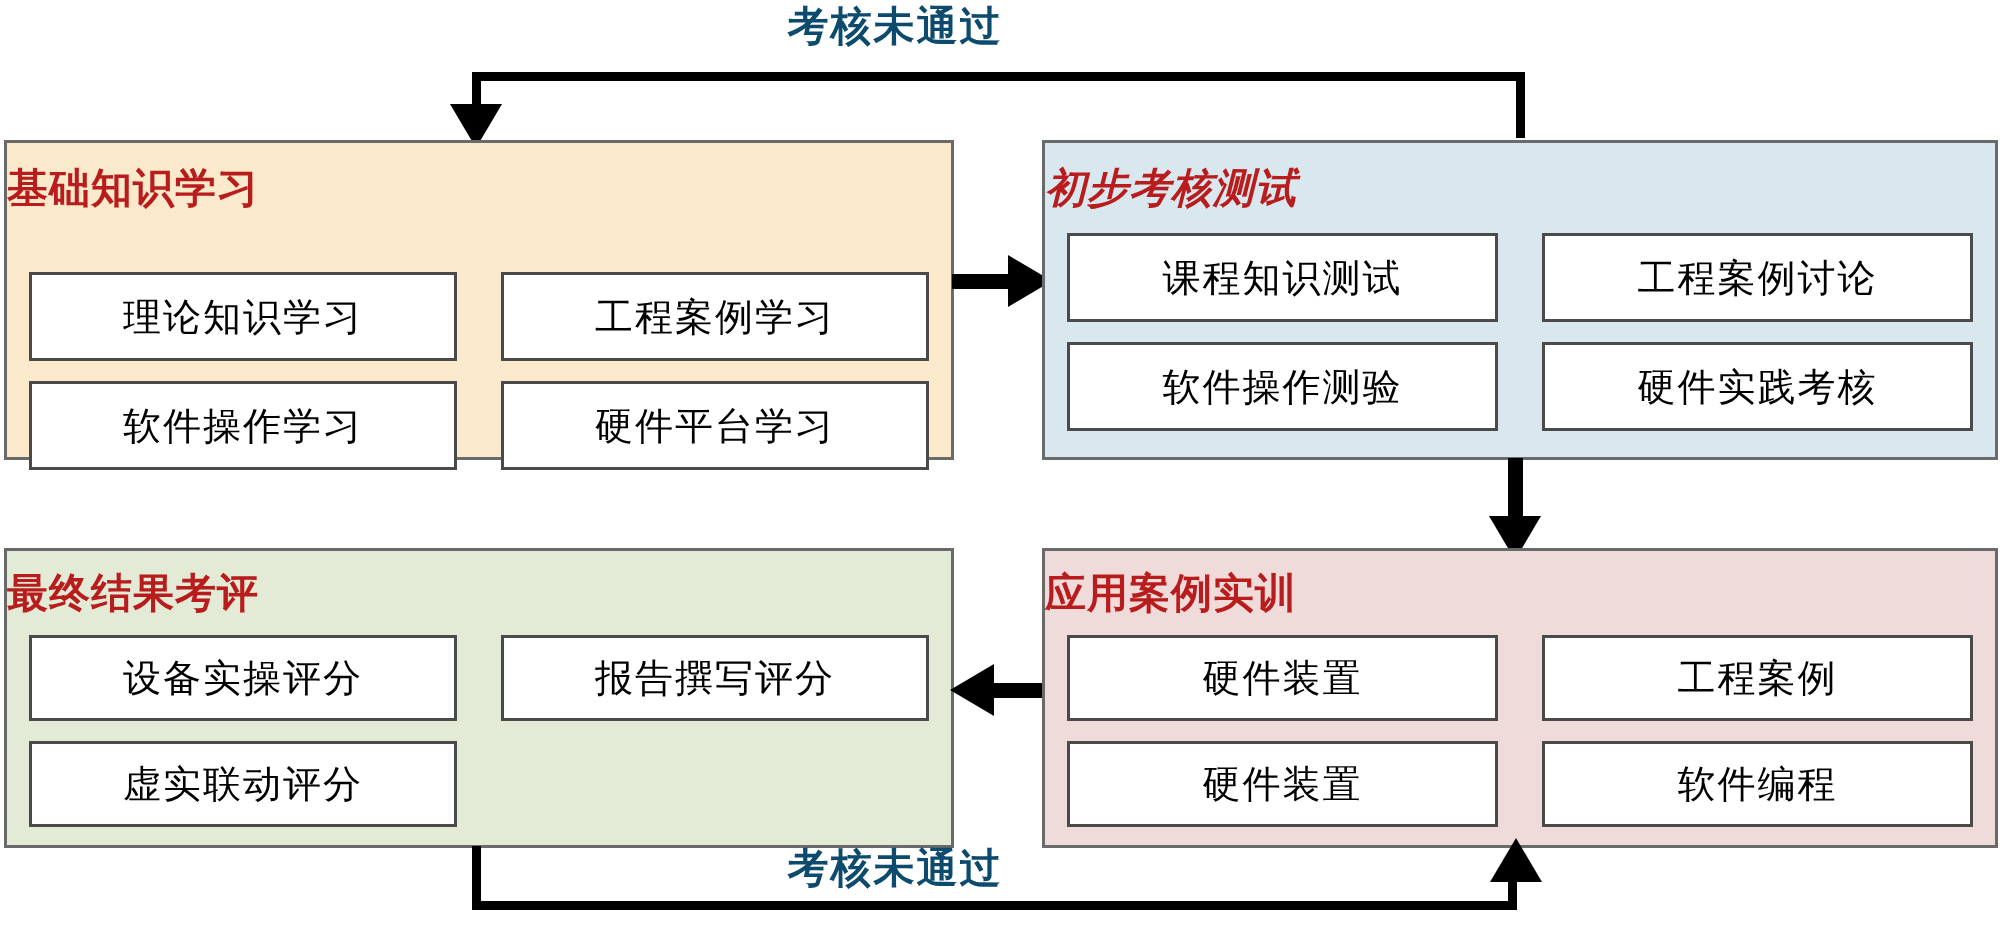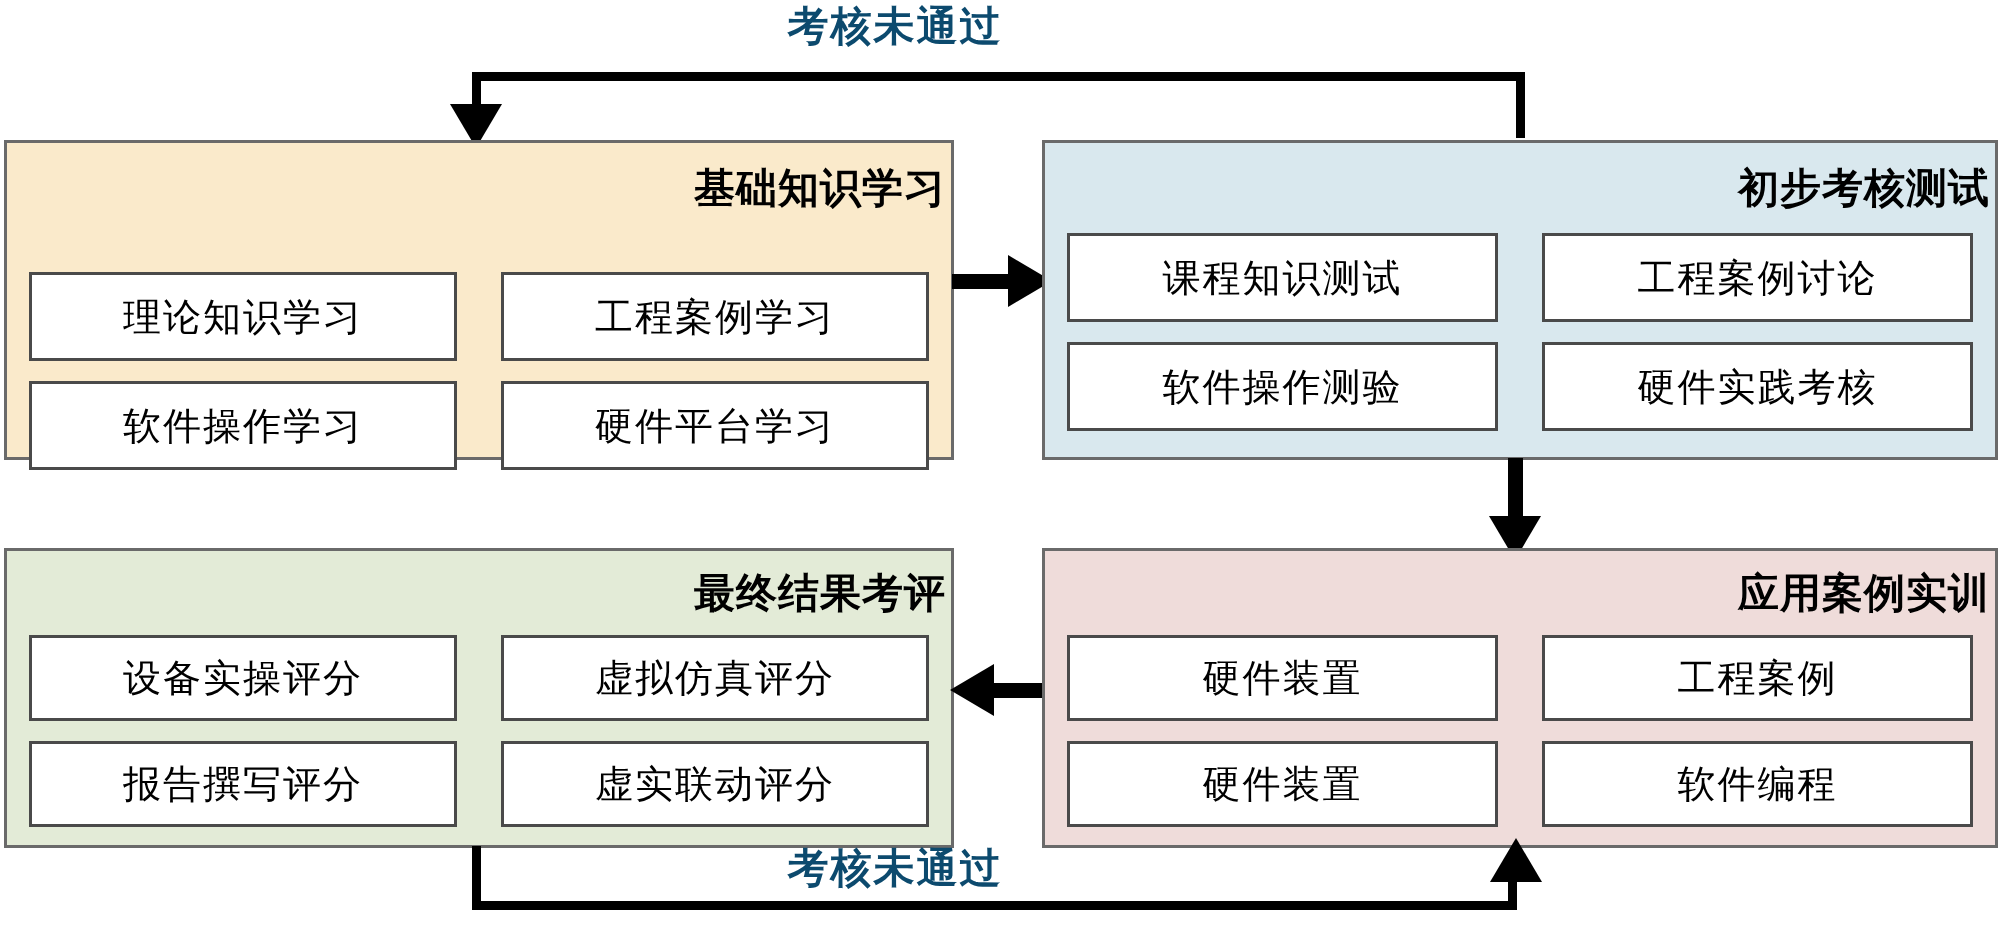--- a/index.html
+++ b/index.html
@@ -20,25 +20,25 @@
 
   
   .group {
     position: absolute;
     box-sizing: border-box;
     border: 3px solid #4a4a4a;
   }
   .group-title {
     position: absolute;
     left: 0;
-    right: 5px;
-    text-align: right;
+    right: 16px;
+    text-align: left;
     font-size: 41px;
     font-weight: bold;
-    color: #000000;
+    color: #b91c1c;
     letter-spacing: 1px;
     line-height: 1;
   }
   .sub-grid {
     position: absolute;
     left: 22px;
     right: 22px;
     display: grid;
     grid-template-columns: 1fr 1fr;
     grid-template-rows: 1fr 1fr;
@@ -127,37 +127,36 @@
       <div class="sub-item">工程案例学习</div>
       <div class="sub-item">软件操作学习</div>
       <div class="sub-item">硬件平台学习</div>
     </div>
   </div>
 
   <div class="seg" style="left:952px; top:274px; width:58px; height:15px;"></div>
   <div class="arrowhead ah-right" style="left:1008px; top:255px;"></div>
 
   <div class="group g-blue" style="left:1042px; top:140px; width:956px; height:320px;">
-    <div class="group-title" style="top:25px;">初步考核测试</div>
+    <div class="group-title" style="top:25px;font-style:italic;">初步考核测试</div>
     <div class="sub-grid" style="top:90px; height:198px;">
       <div class="sub-item">课程知识测试</div>
       <div class="sub-item">工程案例讨论</div>
       <div class="sub-item">软件操作测验</div>
       <div class="sub-item">硬件实践考核</div>
     </div>
   </div>
 
   <div class="seg" style="left:1508px; top:458px; width:15px; height:62px;"></div>
   <div class="arrowhead ah-down" style="left:1489px; top:516px;"></div>
 
   <div class="group g-green" style="left:4px; top:548px; width:950px; height:300px;">
     <div class="group-title" style="top:22px;">最终结果考评</div>
     <div class="sub-grid" style="top:84px; height:192px;">
       <div class="sub-item">设备实操评分</div>
-      <div class="sub-item">虚拟仿真评分</div>
       <div class="sub-item">报告撰写评分</div>
       <div class="sub-item">虚实联动评分</div>
     </div>
   </div>
 
   <div class="seg" style="left:992px; top:683px; width:58px; height:15px;"></div>
   <div class="arrowhead ah-left" style="left:950px; top:664px;"></div>
 
   <div class="group g-pink" style="left:1042px; top:548px; width:956px; height:300px;">
     <div class="group-title" style="top:22px;">应用案例实训</div>

